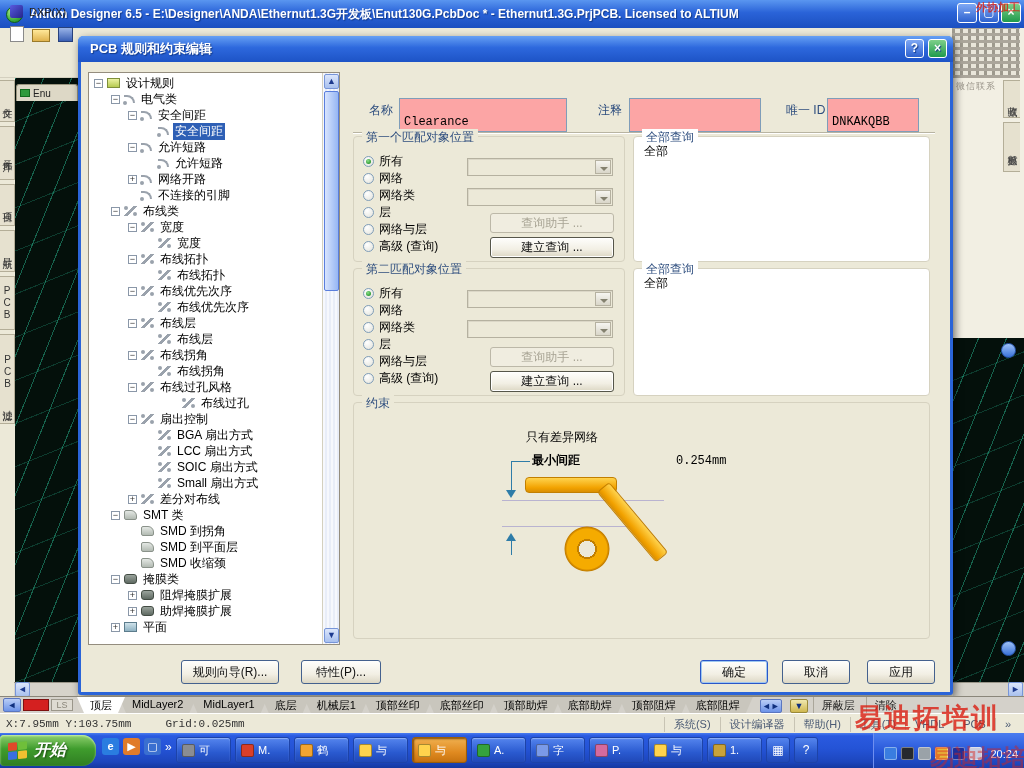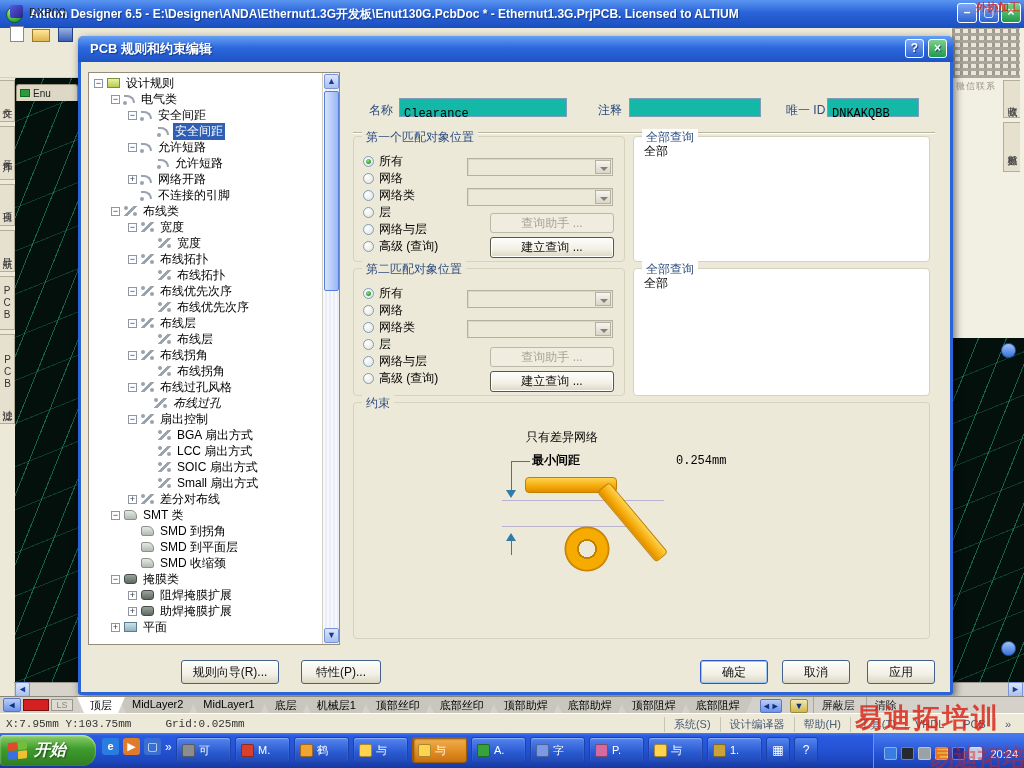--- a/index.html
+++ b/index.html
@@ -87,22 +87,22 @@
   
   .sb{position:absolute;right:0;top:0;width:17px;bottom:0;background:
       repeating-linear-gradient(90deg,#f6f8fd 0 2px,#e8edf8 2px 4px);border-left:1px solid #d4d0bf;}
   .sb-btn{position:absolute;left:1px;width:15px;height:15px;border-radius:2px;border:1px solid #7795d8;
       background:linear-gradient(180deg,#dce6fb,#a8c0ee);color:#1d3a8f;font-size:9px;line-height:13px;text-align:center;}
   .sb-thumb{position:absolute;left:1px;top:18px;width:15px;height:200px;border-radius:2px;border:1px solid #5a7edc;
       background:linear-gradient(90deg,#d8e4fd,#96b6f4);}
 
   
   .flabel{font-size:12px;color:#2d4d7e;}
-  .tinput{background:#14b8a6;border:1px solid #7f9db9;font-family:"Liberation Mono","DejaVu Sans Mono",monospace;
-      font-size:12px;padding:8px 4px;color:#000;}
+  .tinput{background:#fca5a5;border:1px solid #7f9db9;font-family:"Liberation Mono","DejaVu Sans Mono",monospace;
+      font-size:12px;padding:16px 4px;color:#000;}
   .divider{border-top:1px solid #b8b4a2;border-bottom:1px solid #fff;}
   .grp{border:1px solid #d6d2c0;border-radius:4px;}
   .grp-title{position:absolute;top:-8px;left:8px;background:#ece9d8;padding:0 4px;font-size:12px;color:#2d4d7e;}
   .rrow{display:flex;align-items:center;height:17px;font-size:12px;color:#000;}
   .radio{width:11px;height:11px;border-radius:50%;border:1px solid #7f9db9;margin-right:5px;flex:none;
       background:radial-gradient(circle at 35% 30%,#fff,#e2e2da);position:relative;}
   .radio.on::after{content:'';position:absolute;left:2px;top:2px;width:5px;height:5px;border-radius:50%;
       background:radial-gradient(circle at 40% 35%,#8ee08a,#2f9a34 70%);}
   .dd{position:absolute;background:#ece9d8;border:1px solid #b5b1a0;box-shadow:inset 1px 1px 0 #dbd7c7;}
   .dd-btn{position:absolute;right:1px;top:1px;bottom:1px;width:16px;border:1px solid #b5b1a0;
@@ -339,21 +339,21 @@
             <div class="trow" style="padding-left: 56px;">
               <span class="exp spacer"></span>
               <span class="ti ti-route"></span>
               <span class="tlabel">布线拐角</span>
             </div>
             <div class="trow" style="padding-left: 39px;">
               <span class="exp">−</span>
               <span class="ti ti-route"></span>
               <span class="tlabel">布线过孔风格</span>
             </div>
-            <div class="trow" style="padding-left: 52px; font-style: italic;">
+            <div class="trow" style="padding-left: 80px;">
               <span class="exp spacer"></span>
               <span class="ti ti-route"></span>
               <span class="tlabel">布线过孔</span>
             </div>
             <div class="trow" style="padding-left: 39px;">
               <span class="exp">−</span>
               <span class="ti ti-route"></span>
               <span class="tlabel">扇出控制</span>
             </div>
             <div class="trow" style="padding-left: 56px;">

